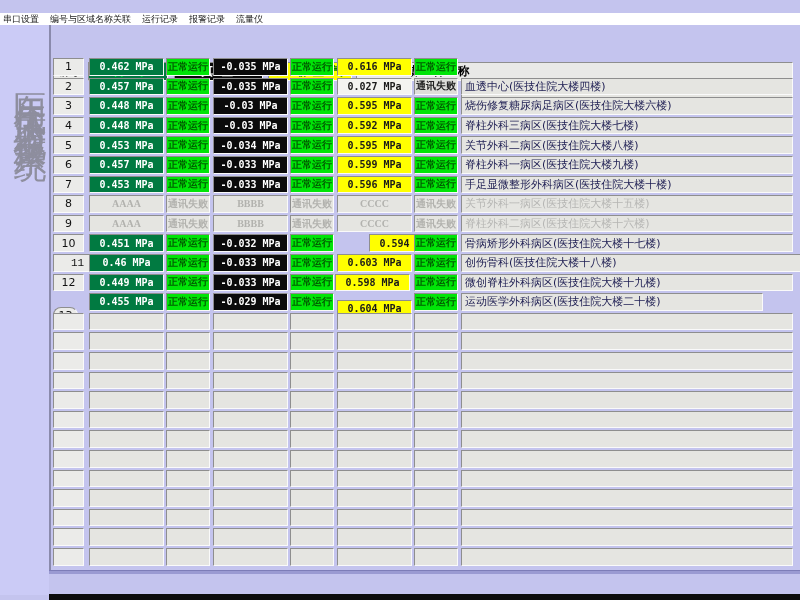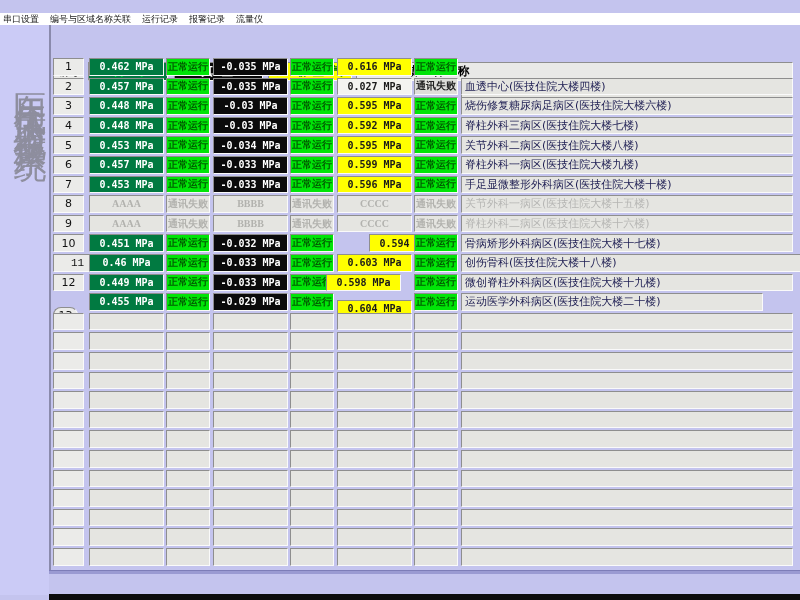--- a/index.html
+++ b/index.html
@@ -173,21 +173,21 @@
         <div class="cell c-vac" style="top: 229px; left: 213px; width: 75px;">-0.033 MPa</div>
         <div class="cell c-ok" style="top: 229px; left: 290px; width: 44px;">正常运行</div>
         <div class="cell c-air" style="top: 229px; left: 337px; width: 75px;">0.603 MPa</div>
         <div class="cell c-ok" style="top: 229px; left: 414px; width: 44px;">正常运行</div>
         <div class="cell c-area" style="top: 229px; left: 461px; width: 395px;">创伤骨科(医技住院大楼十八楼)</div>
         <div class="cell c-num" style="top: 248.6px; left: 53px; width: 31px;">12</div>
         <div class="cell c-oxy" style="top: 248.6px; left: 89px; width: 75px;">0.449 MPa</div>
         <div class="cell c-ok" style="top: 248.6px; left: 166px; width: 44px;">正常运行</div>
         <div class="cell c-vac" style="top: 248.6px; left: 213px; width: 75px;">-0.033 MPa</div>
         <div class="cell c-ok" style="top: 248.6px; left: 290px; width: 44px;">正常运行</div>
-        <div class="cell c-air" style="top: 248.6px; left: 326px; width: 75px;">0.598 MPa</div>
+        <div class="cell c-air" style="top: 248.6px; left: 335px; width: 75px;">0.598 MPa</div>
         <div class="cell c-ok" style="top: 248.6px; left: 414px; width: 44px;">正常运行</div>
         <div class="cell c-area" style="top: 248.6px; left: 461px; width: 332px;">微创脊柱外科病区(医技住院大楼十九楼)</div>
         <div class="cell c-num" style="top: 282px; left: 53px; width: 25px; border-radius: 8px;">13</div>
         <div class="cell c-oxy" style="top: 268.2px; left: 89px; width: 75px;">0.455 MPa</div>
         <div class="cell c-ok" style="top: 268.2px; left: 166px; width: 44px;">正常运行</div>
         <div class="cell c-vac" style="top: 268.2px; left: 213px; width: 75px;">-0.029 MPa</div>
         <div class="cell c-ok" style="top: 268.2px; left: 290px; width: 44px;">正常运行</div>
         <div class="cell c-air" style="top: 275px; left: 337px; width: 75px;">0.604 MPa</div>
         <div class="cell c-ok" style="top: 268.2px; left: 414px; width: 44px;">正常运行</div>
         <div class="cell c-area" style="top: 268.2px; left: 461px; width: 302px;">运动医学外科病区(医技住院大楼二十楼)</div>

